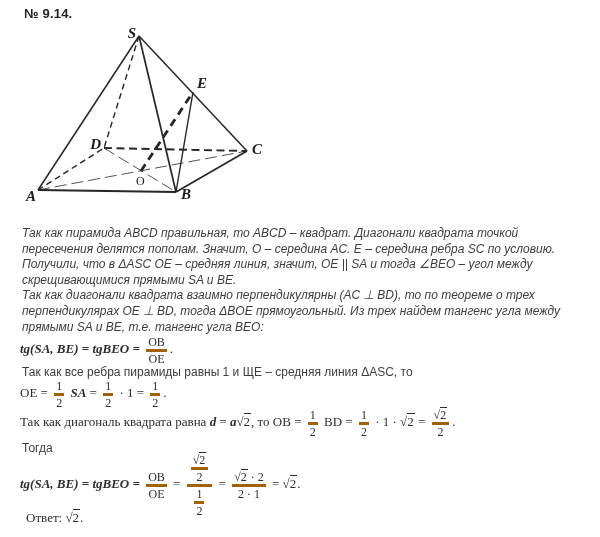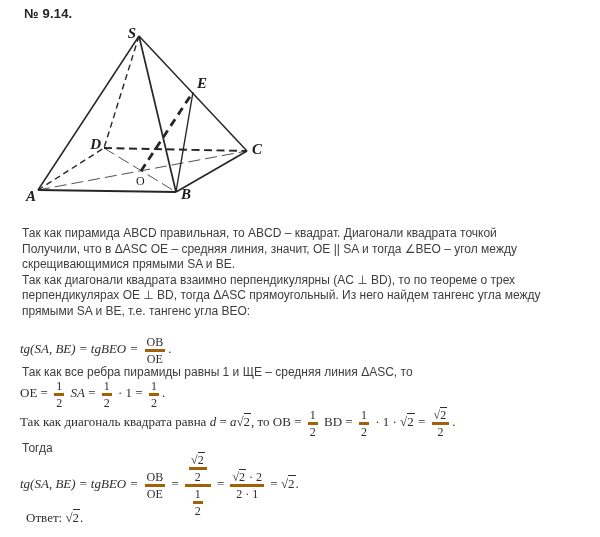--- a/index.html
+++ b/index.html
@@ -13,27 +13,27 @@
   }
   .fig { position:absolute; left:25px; top:20px; width:245px; height:192px; }
   .fig line { stroke:#262626; }
   .fig text {
     font-family:"Liberation Serif", serif; font-style:italic; font-weight:bold;
     font-size:15px; fill:#1c1c1c;
   }
   .fig text.small { font-size:12px; font-style:normal; font-weight:normal; }
   .body-text {
     position:absolute; left:22px; top:226px;
-    font-size:12px; line-height:15.6px; color:#3d3d3d; white-space:nowrap;
+    font-size:12px; line-height:15.6px; color:#3d3d3d; white-space:nowrap;font-style:italic;
   }
   .formula {
     position:absolute; font-family:"Liberation Serif", serif;
     font-size:13px; color:#2d2d2d; white-space:nowrap;
   }
-  .it { font-style:italic; }
+  .it { font-style:italic;font-weight:bold; }
   .sans-line { position:absolute; font-size:12px; color:#3d3d3d; white-space:nowrap; }
   .frac { display:inline-block; vertical-align:middle; text-align:center; margin:0 3px; }
   .frac > .num { display:block; padding:0 2px 1px; line-height:12px; font-size:12px; }
   .frac > .den { display:block; border-top:3px solid #a16207; padding:1px 2px 0; line-height:12px; font-size:12px; }
   .frac.big > .num, .frac.big > .den { padding:1px 3px; }
   .frac .frac { margin:0 1px; }
   .sqrt { white-space:nowrap; }
   .sqrt .radicand { border-top:1px solid currentColor; padding:0 1px 0 0; }
   .sqrt .rad { margin-right:0; }
 </style>
@@ -66,24 +66,25 @@
     <text x="172" y="68" text-anchor="start">E</text>
     <text x="76" y="129" text-anchor="end">D</text>
     <text x="227" y="134" text-anchor="start">C</text>
     <text x="11" y="181" text-anchor="end">A</text>
     <text x="156" y="179" text-anchor="start">B</text>
     <text class="small" x="111" y="165" text-anchor="start">O</text>
   </svg>
 
   <div class="body-text">
     <div>Так как пирамида ABCD правильная, то ABCD – квадрат. Диагонали квадрата точкой</div>
+    <div>пересечения делятся пополам. Значит, O – середина AC. E – середина ребра SC по условию.</div>
     <div>Получили, что в ΔASC OE – средняя линия, значит, OE || SA и тогда ∠BEO – угол между</div>
     <div>скрещивающимися прямыми SA и BE.</div>
     <div>Так как диагонали квадрата взаимно перпендикулярны (AC ⊥ BD), то по теореме о трех</div>
-    <div>перпендикулярах OE ⊥ BD, тогда ΔASC прямоугольный. Из него найдем тангенс угла между</div>
+    <div>перпендикулярах OE ⊥ BD, тогда ΔBOE прямоугольный. Из трех найдем тангенс угла между</div>
     <div>прямыми SA и BE, т.е. тангенс угла BEO:</div>
   </div>
 
   <div class="formula" style="left:20px; top:336px;">
     <span class="it">tg(SA, BE) = tgBEO =</span>
     <span class="frac">
       <span class="num">OB</span>
       <span class="den">OE</span>
     </span><span>.</span>
   </div>

